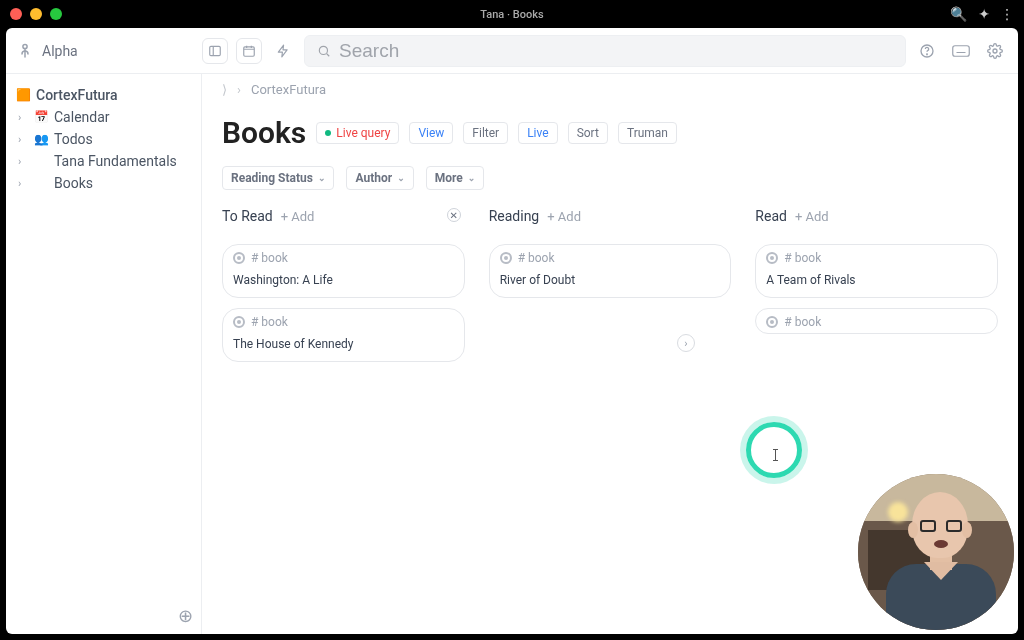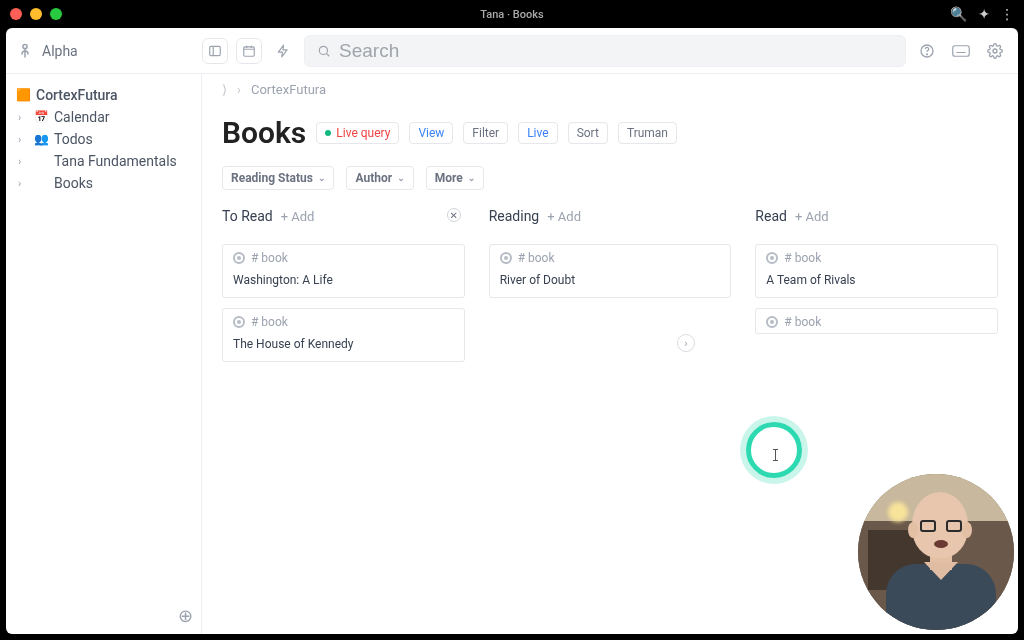--- a/index.html
+++ b/index.html
@@ -76,21 +76,21 @@
   .filterbtn .car { font-size: 9px; color: #9ca3af; }
   .board { display: flex; gap: 24px; }
   .col { width: 248px; }
   .colhead { display: flex; align-items: center; gap: 8px; margin-bottom: 20px; font-size: 14px; color: #374151; position: relative; }
   .colhead .add { color: #9ca3af; font-size: 13px; }
   .colhead .clear {
     position: absolute; right: 4px; top: 0; color: #6b7280; border: 1px solid #cfd3da; border-radius: 50%;
     width: 14px; height: 14px; font-size: 10px; display: inline-flex; align-items: center; justify-content: center;
   }
   .card {
-    border: 1px solid #e5e7eb; border-radius: 3px; margin-bottom: 10px; overflow: hidden;
+    border: 1px solid #e5e7eb; border-radius: 16px; margin-bottom: 10px; overflow: hidden;
   }
   .card .tagrow {
     display: flex; align-items: center; gap: 6px; padding: 6px 10px 4px 10px;
     font-size: 12px; color: #9ca3af;
   }
   .card .tagrow .dot {
     width: 12px; height: 12px; border: 2px solid #b7bcc5; border-radius: 50%;
     display: inline-block; position: relative;
   }
   .card .tagrow .dot::after {

